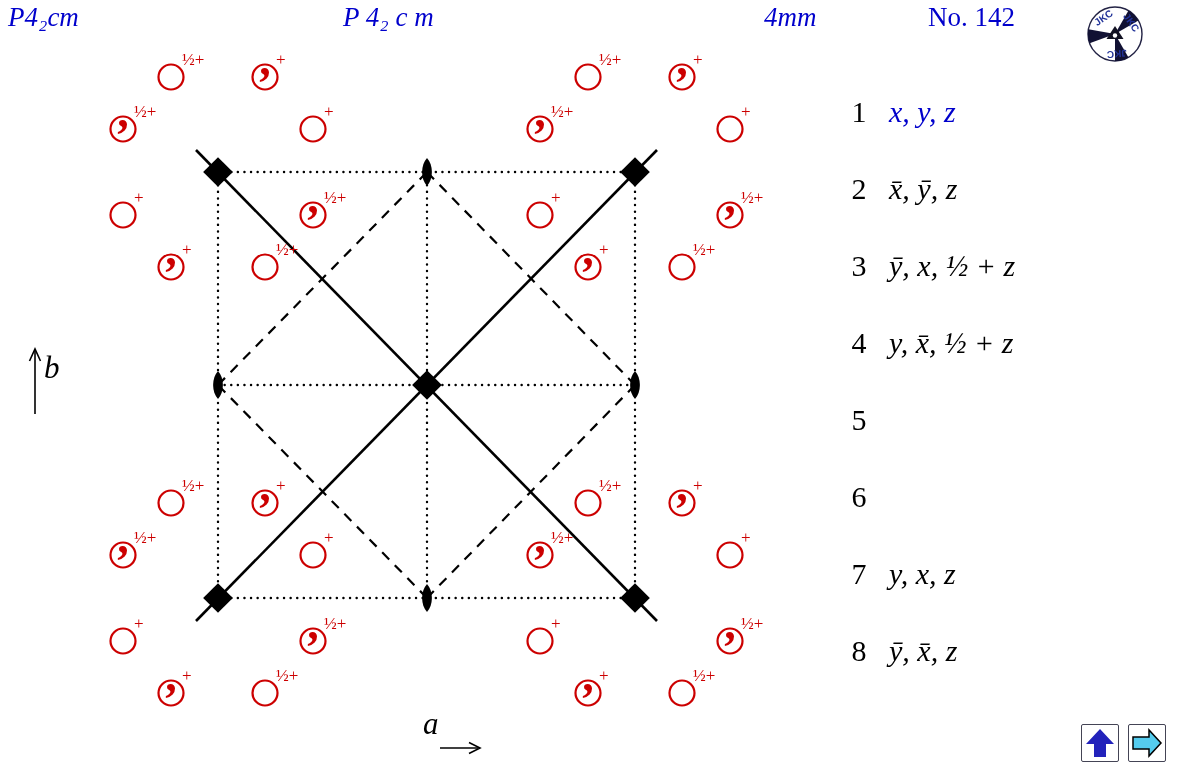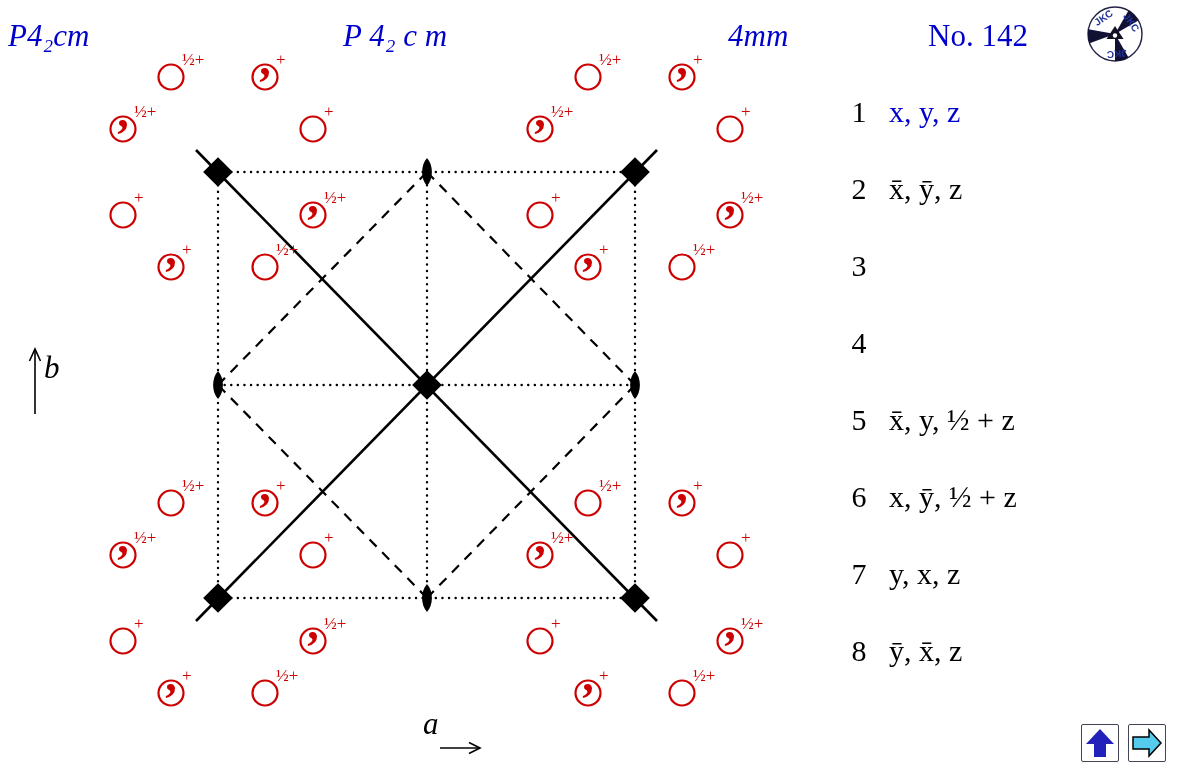--- a/index.html
+++ b/index.html
@@ -1,24 +1,24 @@
 <!DOCTYPE html>
 <html style="--blue: #0000cc; --red: #cc0000;"><head>
 <meta charset="utf-8">
 <style>
   :root{ --blue:#0000cc; --red:#cc0000; }
   html,body{margin:0;padding:0;}
   body{
     width:1180px;height:770px;position:relative;background:#ffffff;
     font-family:"Liberation Serif",serif;overflow:hidden;color:#000;
   }
-  .hdr{position:absolute;top:2px;font-size:31px;color:var(--blue);font-style:italic;white-space:nowrap;margin-top:16px;}
+  .hdr{position:absolute;top:2px;font-size:27px;color:var(--blue);font-style:italic;white-space:nowrap;}
   #title-short{left:8px;}
   #title-full{left:343px;}
-  #point-group{left:728px;}
+  #point-group{left:764px;}
   #sg-number{left:928px;font-style:normal;}
   .logo{position:absolute;left:1086px;top:5px;width:58px;height:58px;cursor:pointer;}
   .logo svg{display:block;width:100%;height:100%;}
   .logo-letters{font-family:"Liberation Sans",sans-serif;font-weight:bold;font-size:10px;fill:#223399;}
   #diagram-svg{position:absolute;left:0;top:0;width:820px;height:770px;}
   .dot-line{stroke:#000;stroke-width:2.4;stroke-dasharray:0.1 6.5;stroke-linecap:round;fill:none;}
   .dash-line{stroke:#000;stroke-width:2.2;stroke-dasharray:10 8;fill:none;}
   .solid-line{stroke:#000;stroke-width:2.6;fill:none;}
   .sym{fill:#000;}
   .site-ring{fill:none;stroke:var(--red);stroke-width:2.2;}
@@ -26,21 +26,21 @@
   .site-label{font-family:"Liberation Serif",serif;font-size:17px;fill:var(--red);}
   .axis-label{position:absolute;font-style:italic;font-size:31px;color:#000;}
   #b-label{left:44px;top:350px;}
   #a-label{left:423px;top:706px;}
   .axis-arrow{position:absolute;}
   #b-arrow{left:26px;top:346px;width:18px;height:70px;}
   #a-arrow{left:438px;top:738px;width:46px;height:18px;}
   .positions-list{position:absolute;left:845px;top:95px;}
   .pos-row{display:flex;align-items:baseline;height:41px;margin-bottom:36px;font-size:30px;white-space:nowrap;}
   .pos-num{width:28px;margin-right:16px;text-align:center;font-style:normal;color:#000;}
-  .pos-coords{color:#000;}
+  .pos-coords{font-style:italic;color:#000;}
   .pos-coords.hl{color:var(--blue);}
   .nav{position:absolute;right:14px;bottom:8px;display:flex;gap:9px;}
   .nav button{width:38px;height:38px;padding:1px;background:#fff;border:1px solid #445;border-radius:2px;cursor:pointer;}
   .nav svg{display:block;width:100%;height:100%;}
 </style>
 </head>
 <body>
 
 <div class="hdr" id="title-short">P4₂cm</div>
 <div class="hdr" id="title-full">P 4₂ c m</div>
@@ -245,31 +245,31 @@
   <div class="pos-row">
     <span class="pos-num">1</span>
     <span class="pos-coords hl">x, y, z</span>
   </div>
   <div class="pos-row">
     <span class="pos-num">2</span>
     <span class="pos-coords">x̄, ȳ, z</span>
   </div>
   <div class="pos-row">
     <span class="pos-num">3</span>
+    <span class="pos-coords">ȳ, x, ½ + z</span>
   </div>
   <div class="pos-row">
     <span class="pos-num">4</span>
+    <span class="pos-coords">y, x̄, ½ + z</span>
   </div>
   <div class="pos-row">
     <span class="pos-num">5</span>
-    <span class="pos-coords">x̄, y, ½ + z</span>
   </div>
   <div class="pos-row">
     <span class="pos-num">6</span>
-    <span class="pos-coords">x, ȳ, ½ + z</span>
   </div>
   <div class="pos-row">
     <span class="pos-num">7</span>
     <span class="pos-coords">y, x, z</span>
   </div>
   <div class="pos-row">
     <span class="pos-num">8</span>
     <span class="pos-coords">ȳ, x̄, z</span>
   </div>
 </div>

